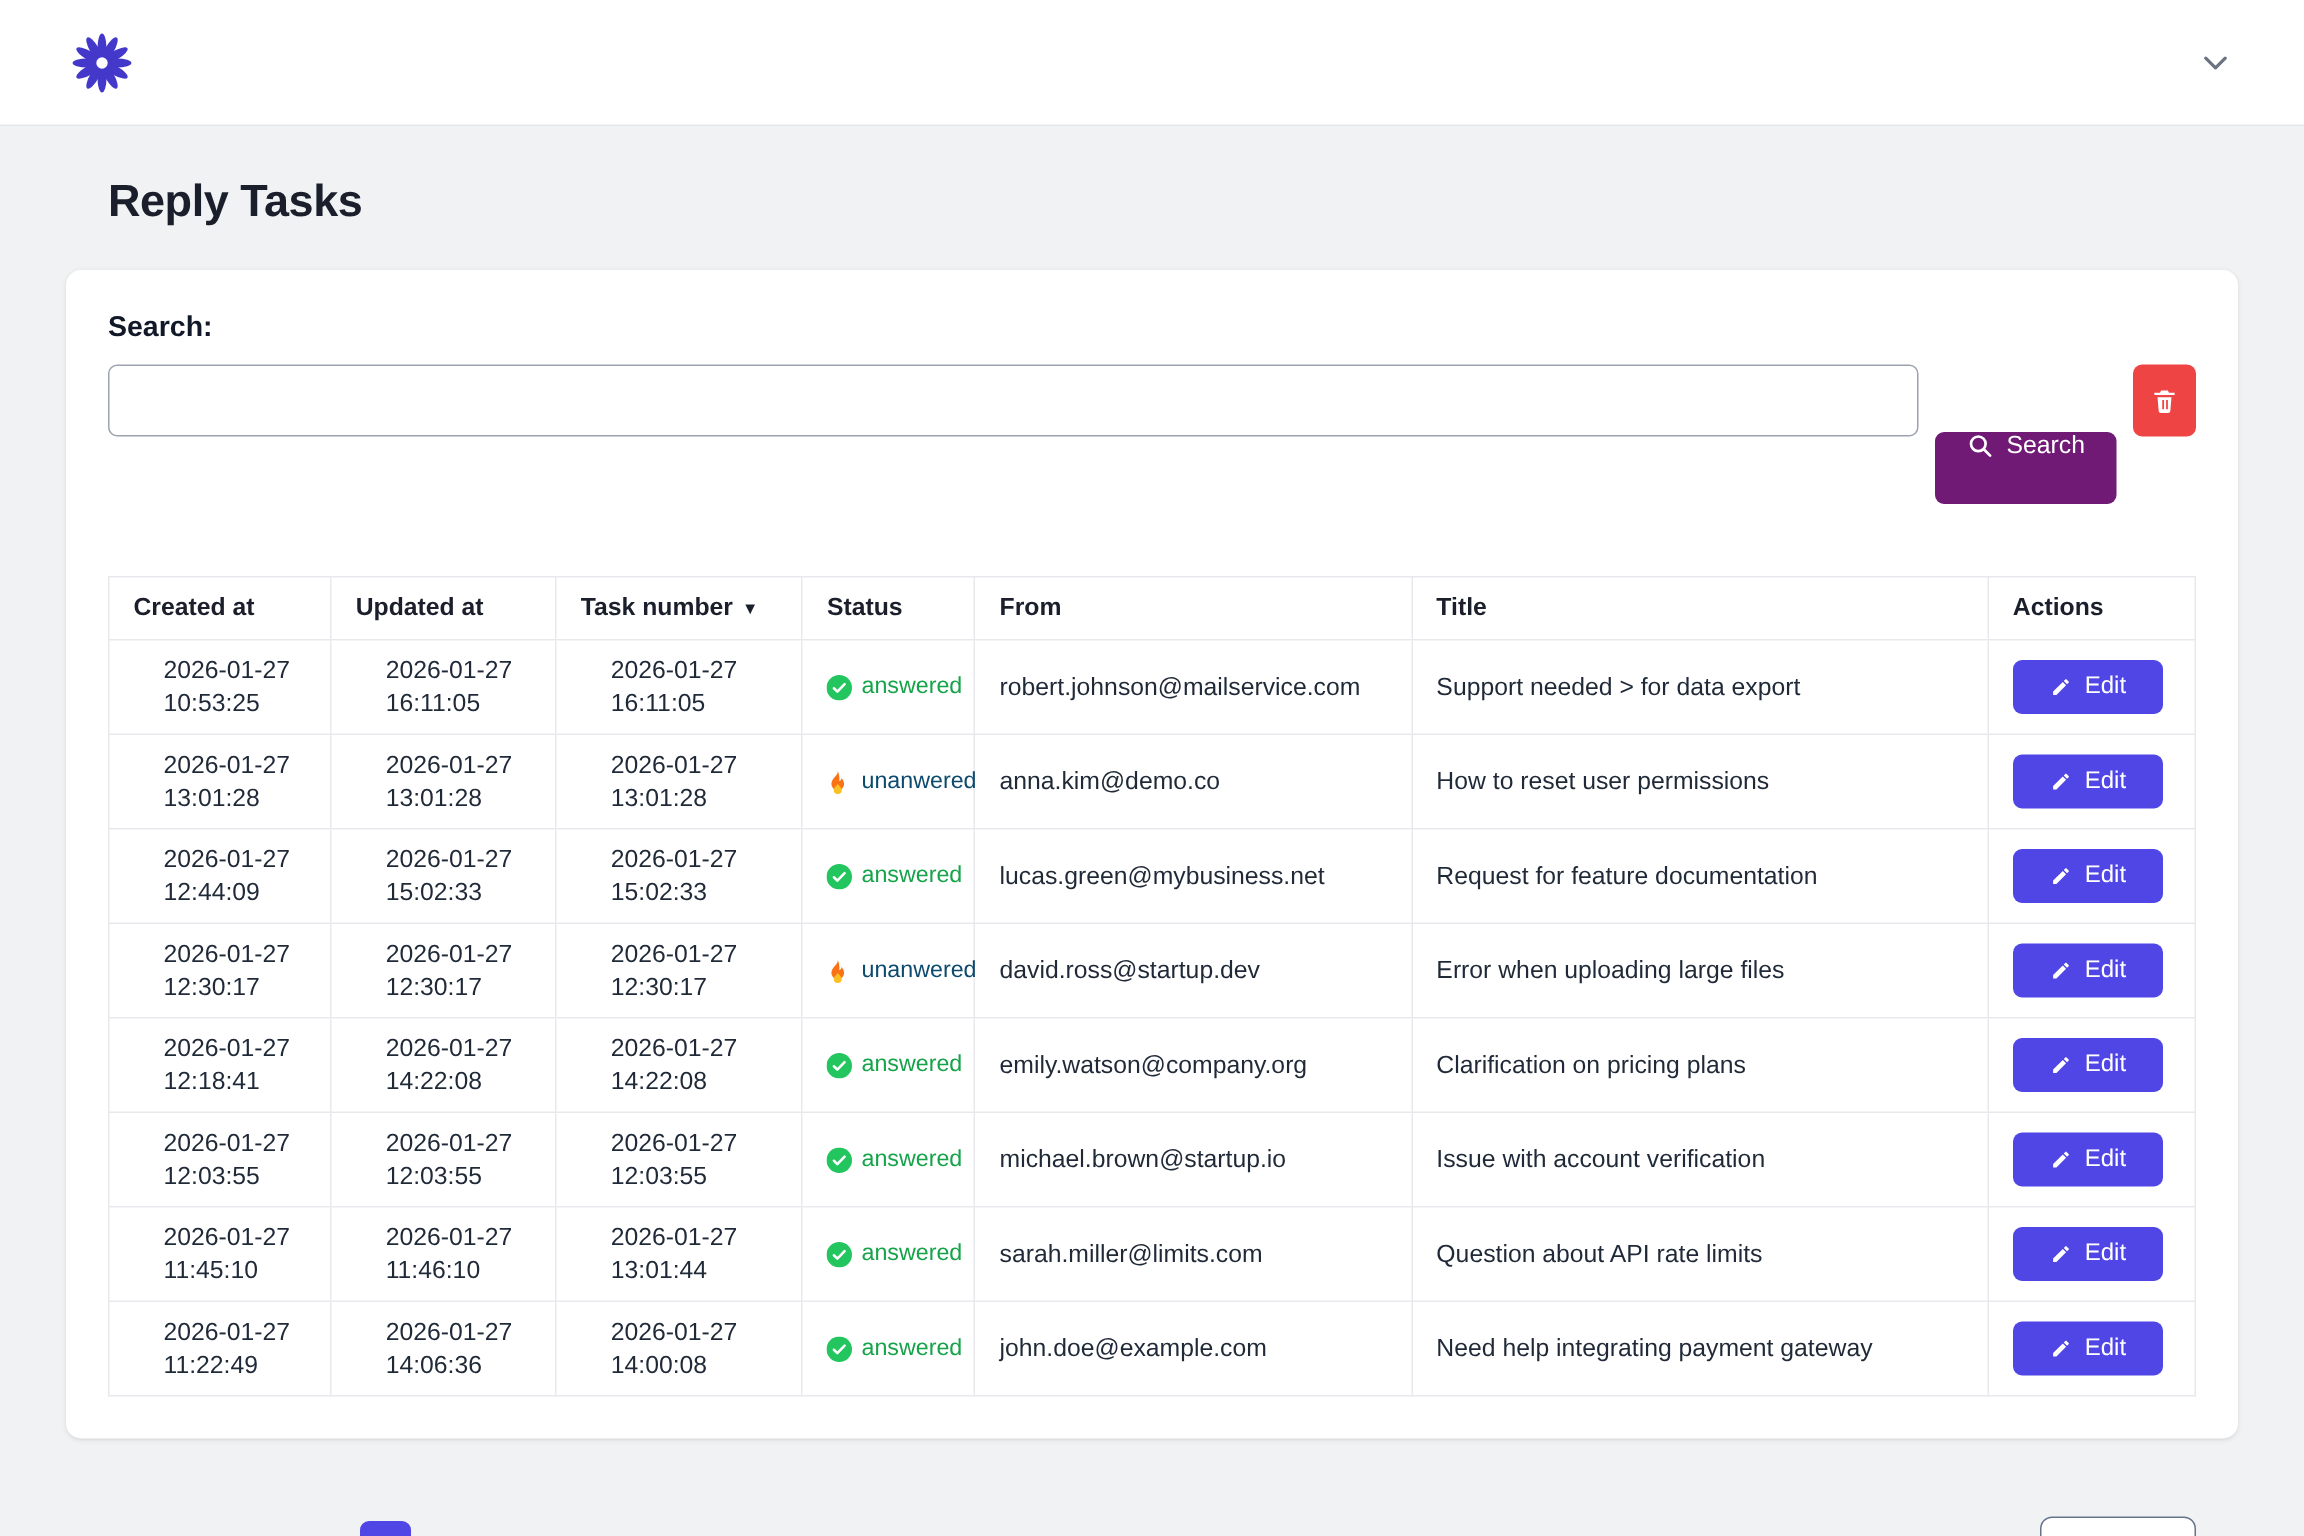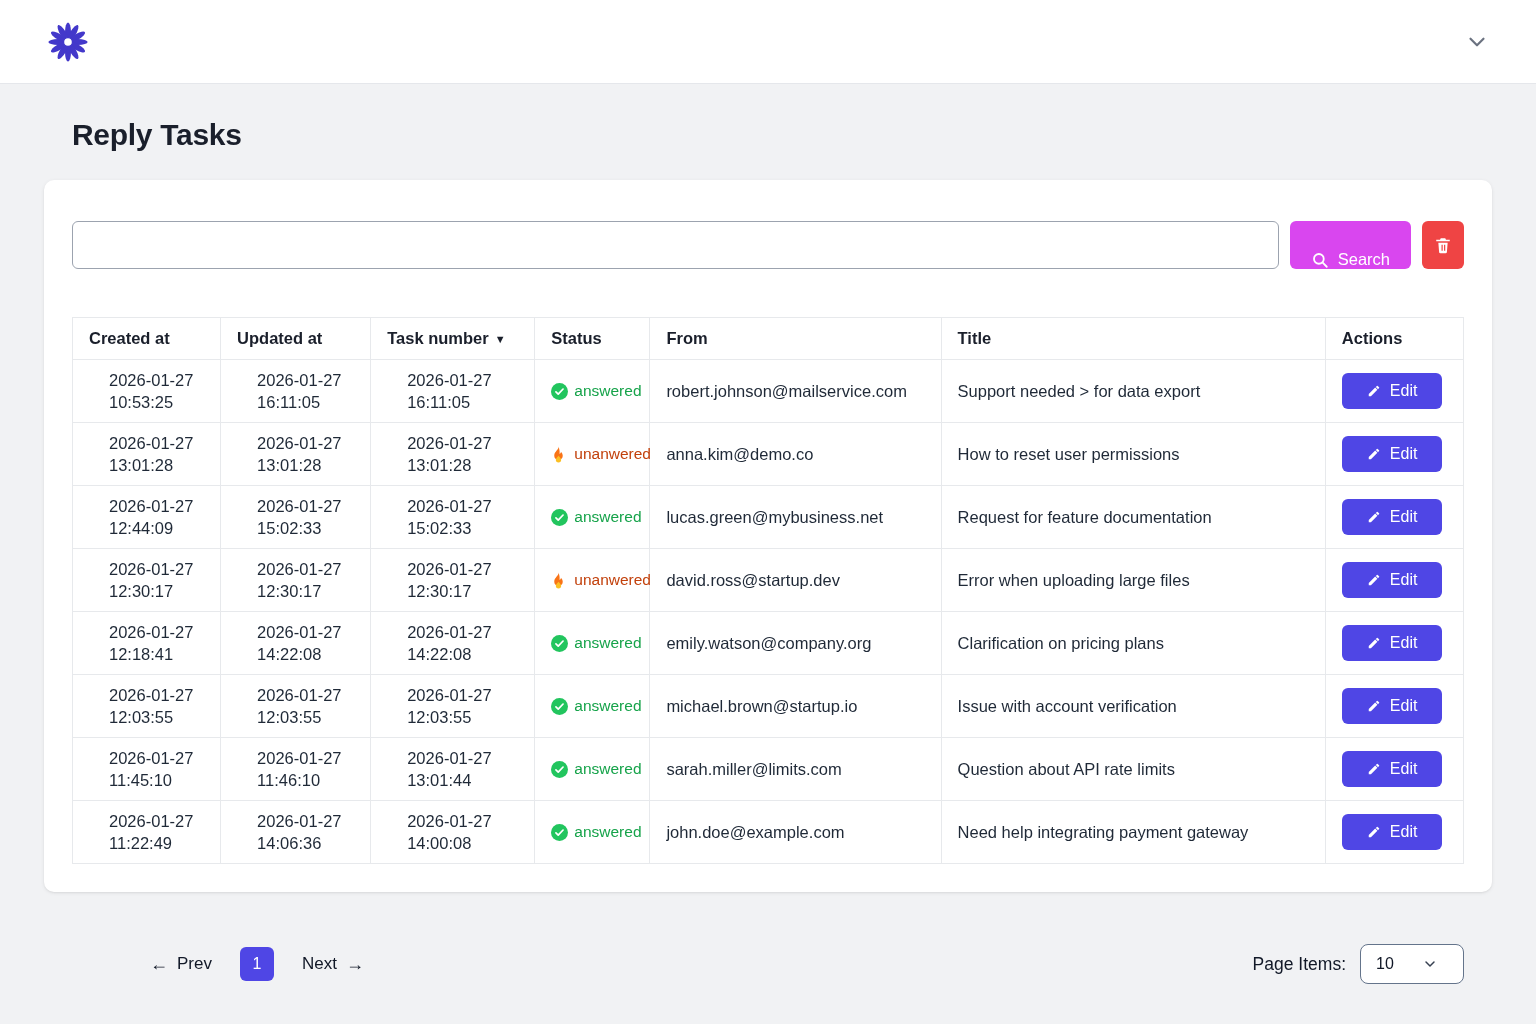--- a/index.html
+++ b/index.html
@@ -29,38 +29,38 @@
     padding:28px;
   }
   .search-label { font-size:19px; font-weight:600; color:#111827; }
   .search-row { display:flex; gap:11px; margin-top:13px; }
   .search-input {
     flex:1; height:48px; border:1px solid #9ca3af; border-radius:6px;
     font-size:16px; padding:0 14px; font-family:inherit; background:#fff; color:#111827;
   }
   .btn { border:none; border-radius:6px; cursor:pointer; font-family:inherit; }
   .search-btn {
-    display:inline-flex; align-items:flex-end; gap:9px;
-    background:#d946ef; color:#fff; font-size:16.5px; font-weight:500;
-    padding:0 21px; height:48px;
+    display:inline-flex; align-items:flex-start; gap:9px;
+    background:#701a75; color:#fff; font-size:16.5px; font-weight:500;
+    padding:0 21px; height:48px;margin-top:45px;
   }
   .trash-btn {
     width:42px; height:48px; background:#ef4444; display:inline-flex;
     align-items:center; justify-content:center;
   }
   
   table { width:100%; border-collapse:collapse; margin-top:48px; table-layout:fixed; }
   th, td { border:1px solid #e7e9ec; text-align:left; vertical-align:middle; }
   th { font-size:16.5px; font-weight:700; color:#1a1f2b; padding:11px 16px; white-space:nowrap; }
   td { font-size:16.5px; padding:9px 16px; color:#1f2937; }
   .dt-line { display:block; line-height:22px;margin-left:20px; }
   .sort-ind { font-size:11px; margin-left:6px; color:#1a1f2b; vertical-align:1px; }
   .status-wrap { display:flex; align-items:center; gap:6px; font-size:15.5px; white-space:nowrap; }
   .status-ok { color:#16a34a; }
-  .status-warn { color:#c2410c; }
+  .status-warn { color:#0c4a6e; }
   .sicon { display:inline-flex; width:17px; height:17px; flex:none; }
   .email, .ttl { line-height:22px; overflow:hidden; }
   .edit-btn {
     display:inline-flex; align-items:center; gap:9px;
     background:#4f46e5; color:#fff; font-size:16px; font-weight:500;
     padding:9px 25px; border-radius:6px;justify-content:flex-end;
   }
   
   .footer {
     margin:52px 72px 0; display:flex; align-items:center; justify-content:space-between;
@@ -107,20 +107,21 @@
   <span class="topbar-chevron">
     <svg width="26" height="26" viewBox="0 0 24 24" fill="none" stroke="#6b7280" stroke-width="2" stroke-linecap="round" stroke-linejoin="round">
       <polyline points="6 9 12 15 18 9"></polyline>
     </svg>
   </span>
 </header>
 
 <h1 class="page-title">Reply Tasks</h1>
 
 <section class="card">
+  <div class="search-label">Search:</div>
   <div class="search-row">
     <input class="search-input" type="text" value="" placeholder="" style="">
     <button class="btn search-btn">
       <span class="sicon" style="width:18px;height:18px;">
         <svg width="18" height="18" viewBox="0 0 24 24" fill="none" stroke="#ffffff" stroke-width="2.4" stroke-linecap="round">
           <circle cx="10.5" cy="10.5" r="6.5"></circle>
             <line x1="15.6" y1="15.6" x2="21" y2="21"></line>
         </svg>
       </span>
       <span>Search</span>

